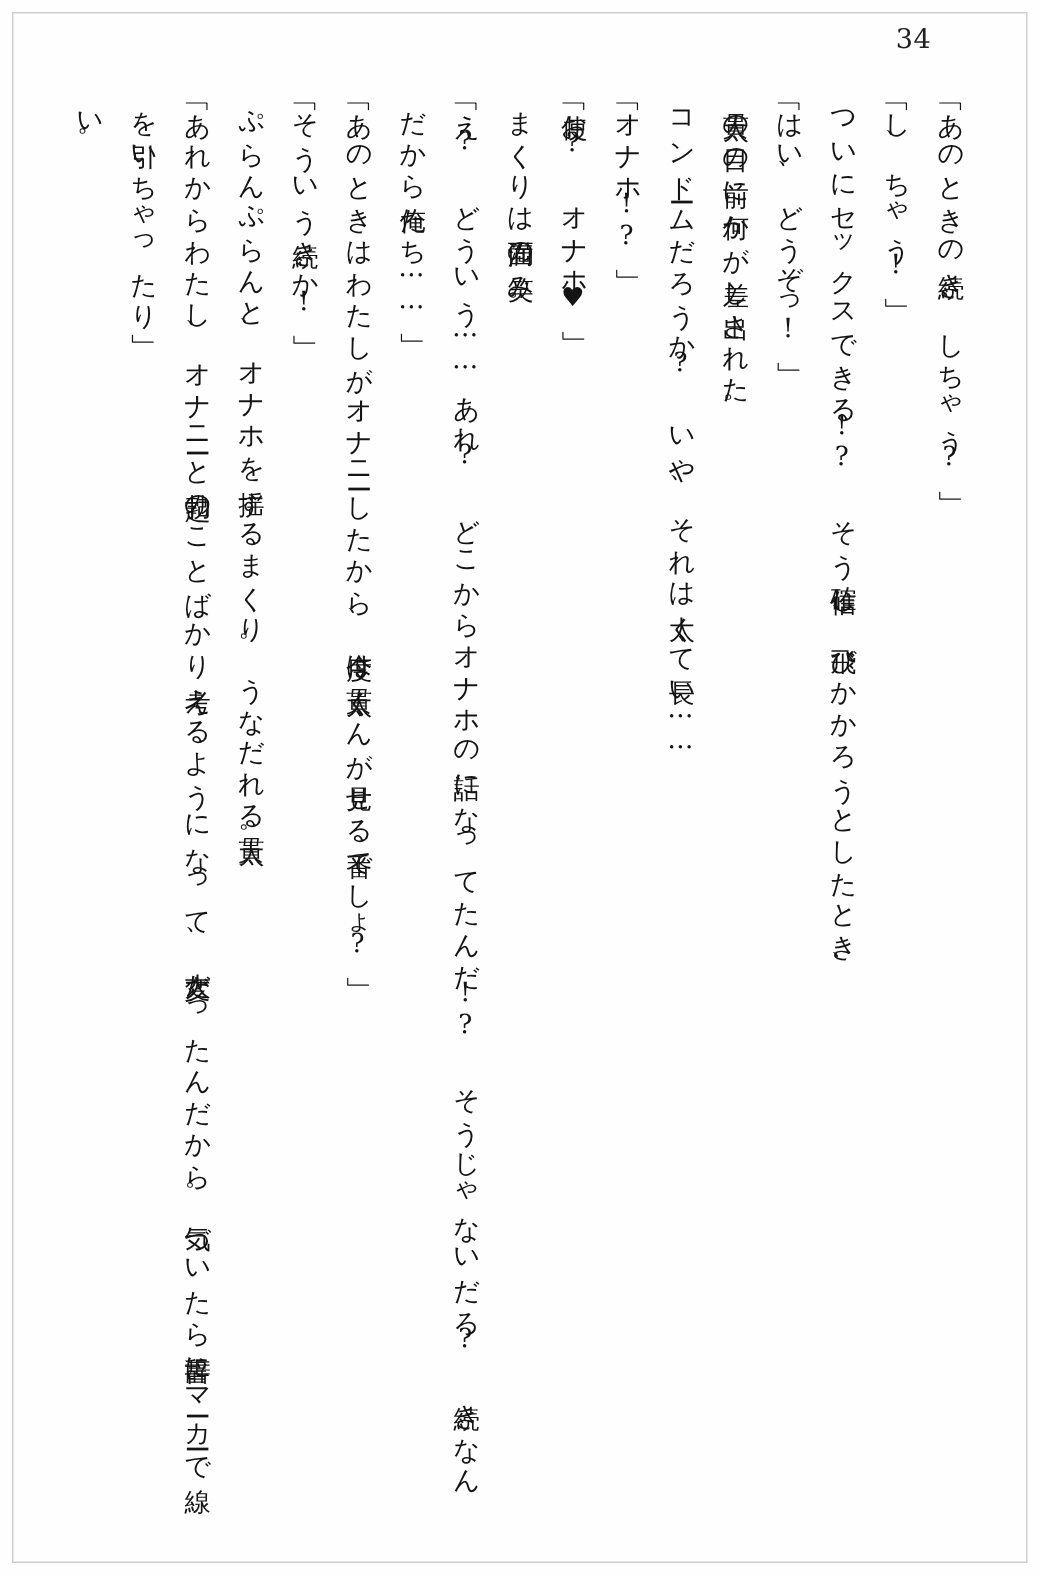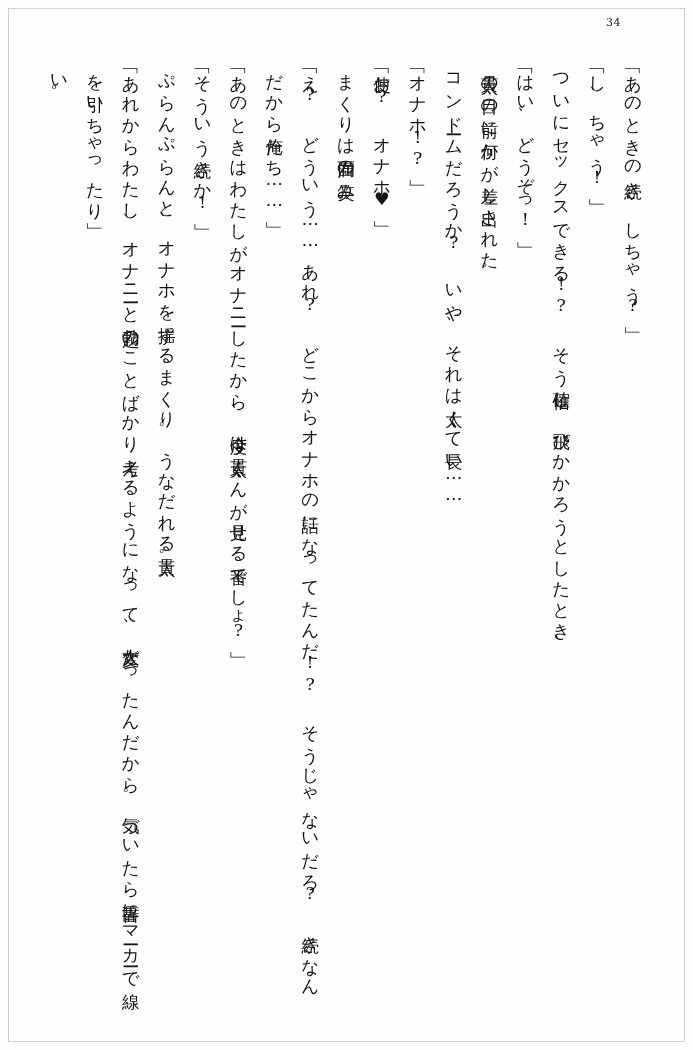--- a/index.html
+++ b/index.html
@@ -33,21 +33,21 @@
     right: 8px;
     bottom: 8px;
     border: 1px solid #cfcfcf;
     pointer-events: none;
   }
 
   #page-number {
     position: absolute;
     top: 16px;
     right: 72px;
-    font-size: 11px;
+    font-size: 18px;
     font-family: "DejaVu Serif", "Liberation Serif", serif;
     letter-spacing: 0.5px;
     color: #222;
   }
 
   
   #body-text {
     position: absolute;
     top: 62px;
     left: 38px;

